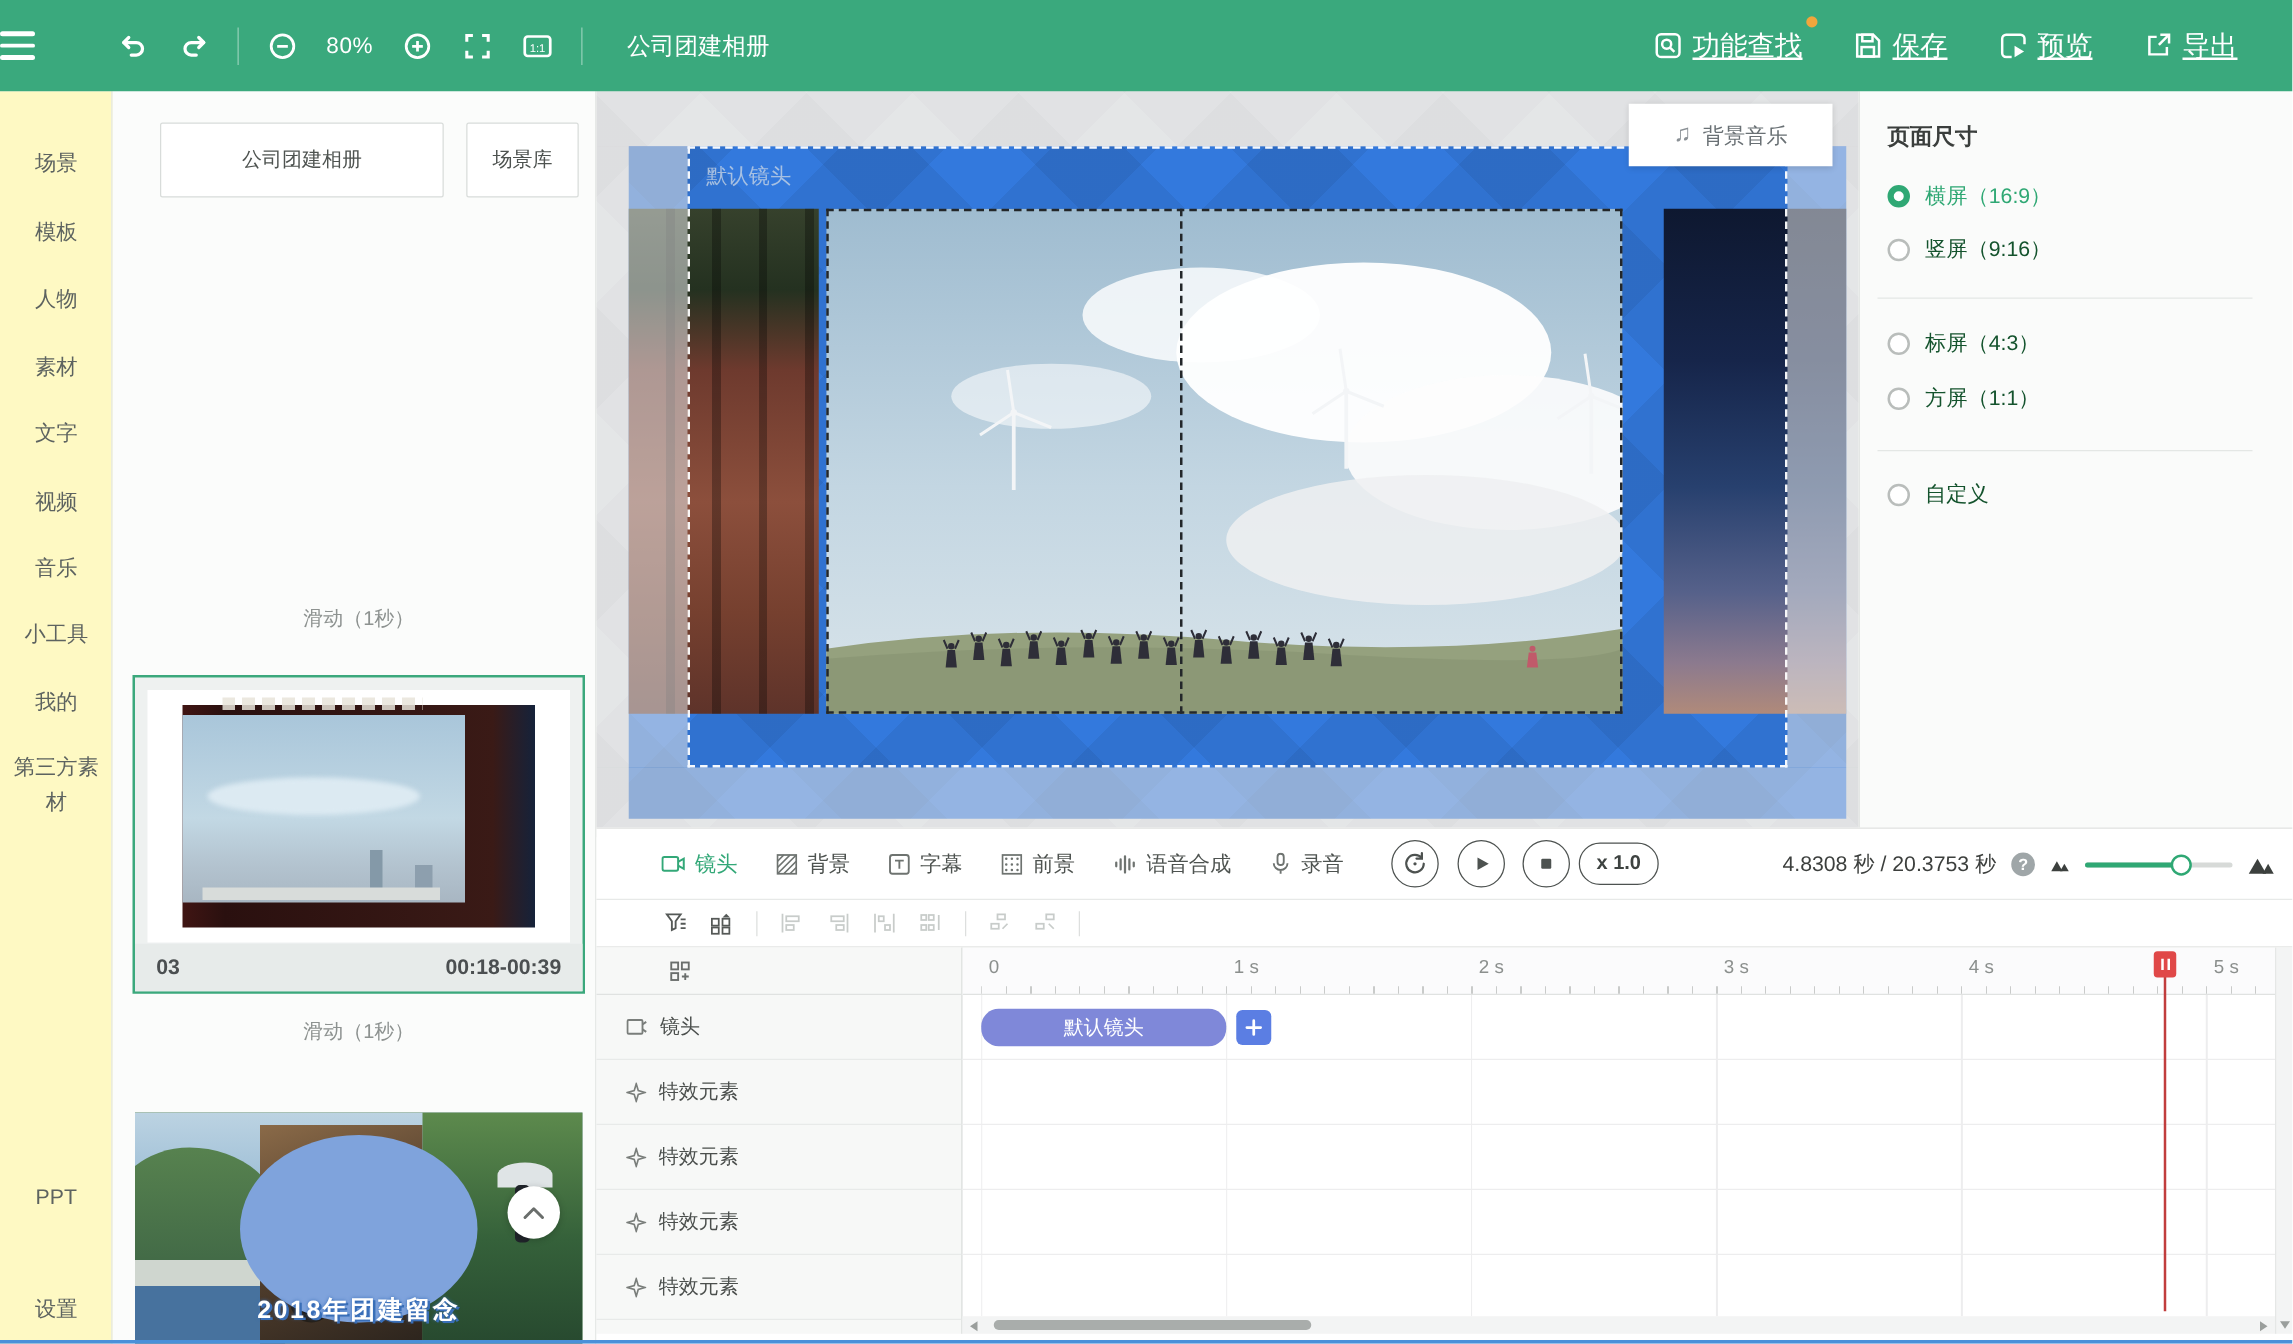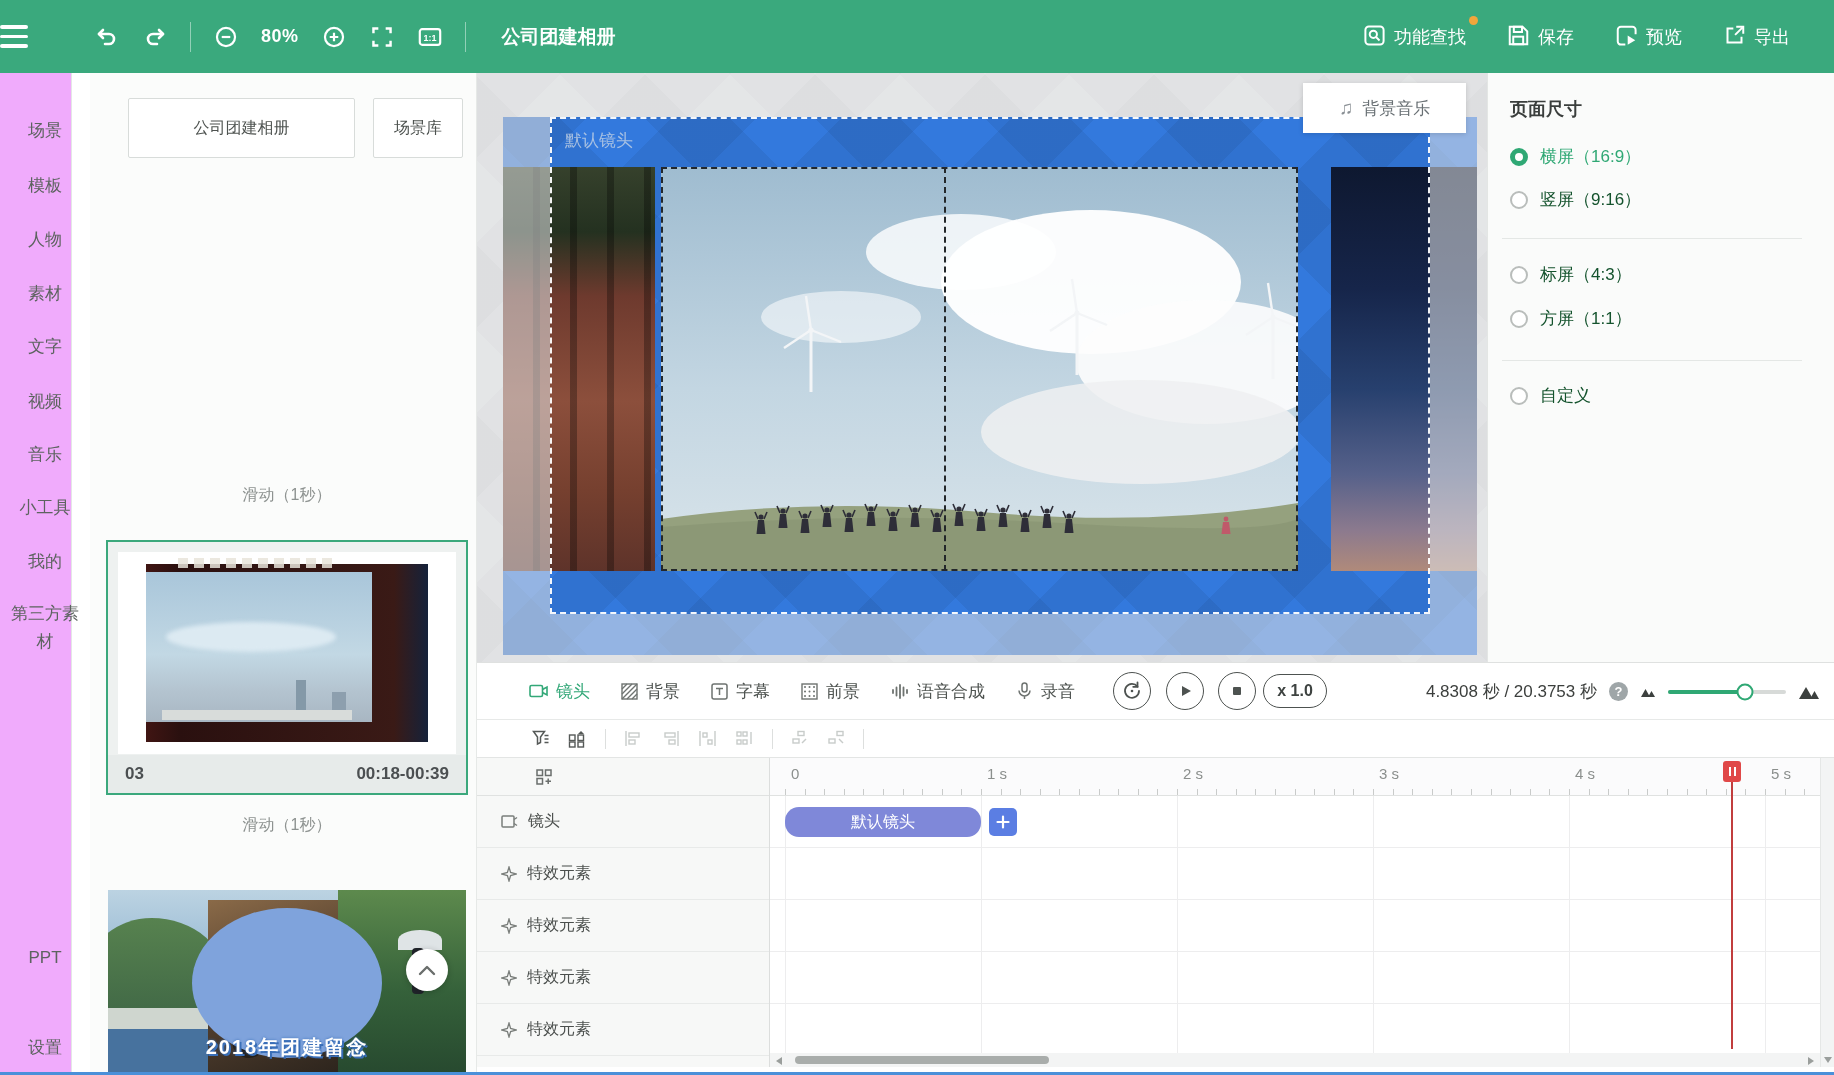--- a/index.html
+++ b/index.html
@@ -2,33 +2,33 @@
 <html><head>
 <meta charset="utf-8">
 <style>
   * { margin:0; padding:0; box-sizing:border-box; }
   html,body { width:1834px; height:1075px; overflow:hidden; }
   body { font-family:"Liberation Sans","DejaVu Sans",sans-serif; background:#fff; position:relative; }
   svg { display:block; }
 
   
   .topbar { position:absolute; left:0; top:0; width:1834px; height:73px; background:#3aa97d; display:flex; align-items:center; color:#fff; z-index:50; }
-  .tb-left { display:flex; align-items:center; gap:22px; margin-left:24px;font-weight:bold; }
+  .tb-left { display:flex; align-items:center; gap:22px; margin-left:24px; }
   .hamburger { width:42px; height:42px; display:flex; flex-direction:column; justify-content:center; gap:6px; cursor:pointer; margin-right:28px; }
   .hamburger span { display:block; width:28px; height:3.5px; background:#fff; border-radius:2px; }
   .tb-ic { width:26px; height:26px; display:flex; align-items:center; justify-content:center; cursor:pointer; }
   .tb-div { width:1px; height:30px; background:rgba(255,255,255,.45); }
   .zoomlvl { font-size:18px; letter-spacing:.5px; }
   .tb-title { font-size:19px; margin-left:14px; }
   .tb-right { position:absolute; right:44px; top:0; height:73px; display:flex; align-items:center; gap:42px; }
-  .tb-act { display:flex; gap:9px; font-size:18px; cursor:pointer; position:relative; }
+  .tb-act { display:flex; align-items:center; gap:9px; font-size:22px; cursor:pointer; position:relative;text-decoration:underline; }
   .tb-dot { position:absolute; right:-12px; top:-9px; width:9px; height:9px; border-radius:50%; background:#f0a63c; }
 
   
-  .sidebar { position:absolute; left:0; top:73px; width:72px; height:1002px; background:#f0abfc; border-right:1px solid #e4e7e5; z-index:10; }
+  .sidebar { position:absolute; left:0; top:73px; width:90px; height:1002px; background:#fef9c3; border-right:1px solid #e4e7e5; z-index:10; }
   .sb-item { position:absolute; left:0; width:90px; text-align:center; font-size:17px; color:#5d6360; cursor:pointer; line-height:26px; }
   .sb-item.two { left:10px; width:70px; line-height:28px; }
 
   
   .scenes { position:absolute; left:90px; top:73px; width:387px; height:1002px; background:#fbfcfb; border-right:1px solid #e6e9e7; overflow:hidden; z-index:9; }
   .btn { position:absolute; background:#fff; border:1px solid #d8dcda; border-radius:2px; display:flex; align-items:center; justify-content:center; font-size:16px; color:#4e5350; cursor:pointer; }
   .btn-new { left:38px; top:25px; width:227px; height:60px; }
   .btn-lib { left:283px; top:25px; width:90px; height:60px; }
   .card { position:absolute; left:18px; width:358px; background:#eef1f0; cursor:pointer; }
   .card.selected { outline:2px solid #3ba87c; }

